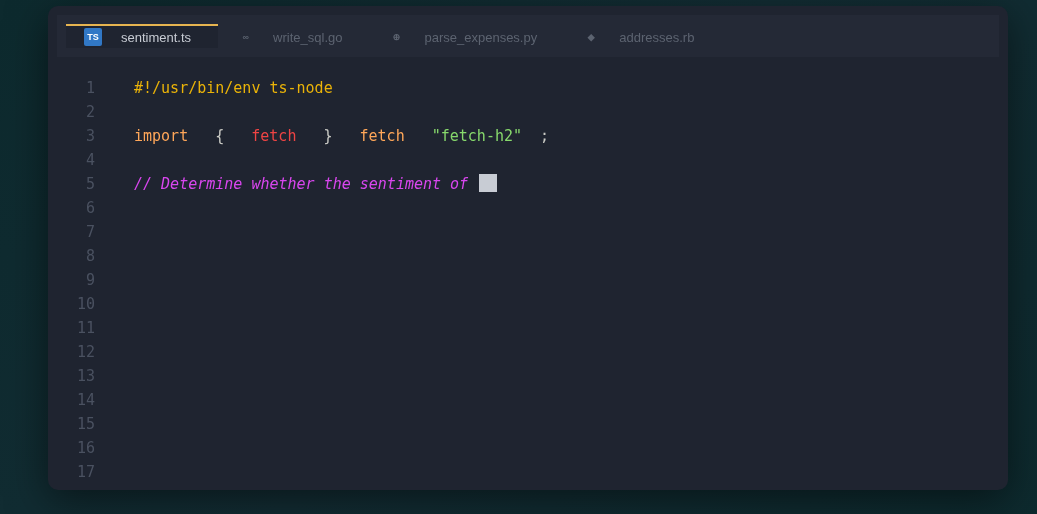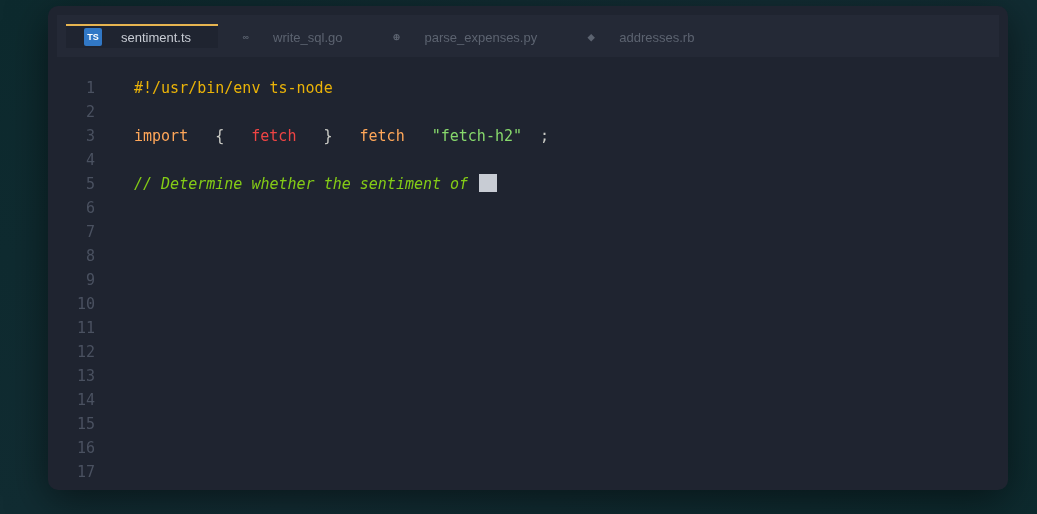--- a/index.html
+++ b/index.html
@@ -72,21 +72,21 @@
   .code {
     flex: 1;
     color: #cbccc6;
     white-space: pre;
   }
   .tok-shebang { color: #eab308; }
   .tok-keyword { color: #ffa759; }
   .tok-punct   { color: #cbccc6; }
   .tok-ident   { color: #ef4444; text-align: center; }
   .tok-string  { color: #87d96c; }
-  .tok-comment { color: #84cc16; font-style: italic; }
+  .tok-comment { color: #d946ef; font-style: italic; }
   .cursor {
     display: inline-block;
     width: 1px; height: 18px;
     background: #c8ccd4;
     vertical-align: -3px;
     margin-left: 2px;
   }
 </style>
 </head>
 <body>

